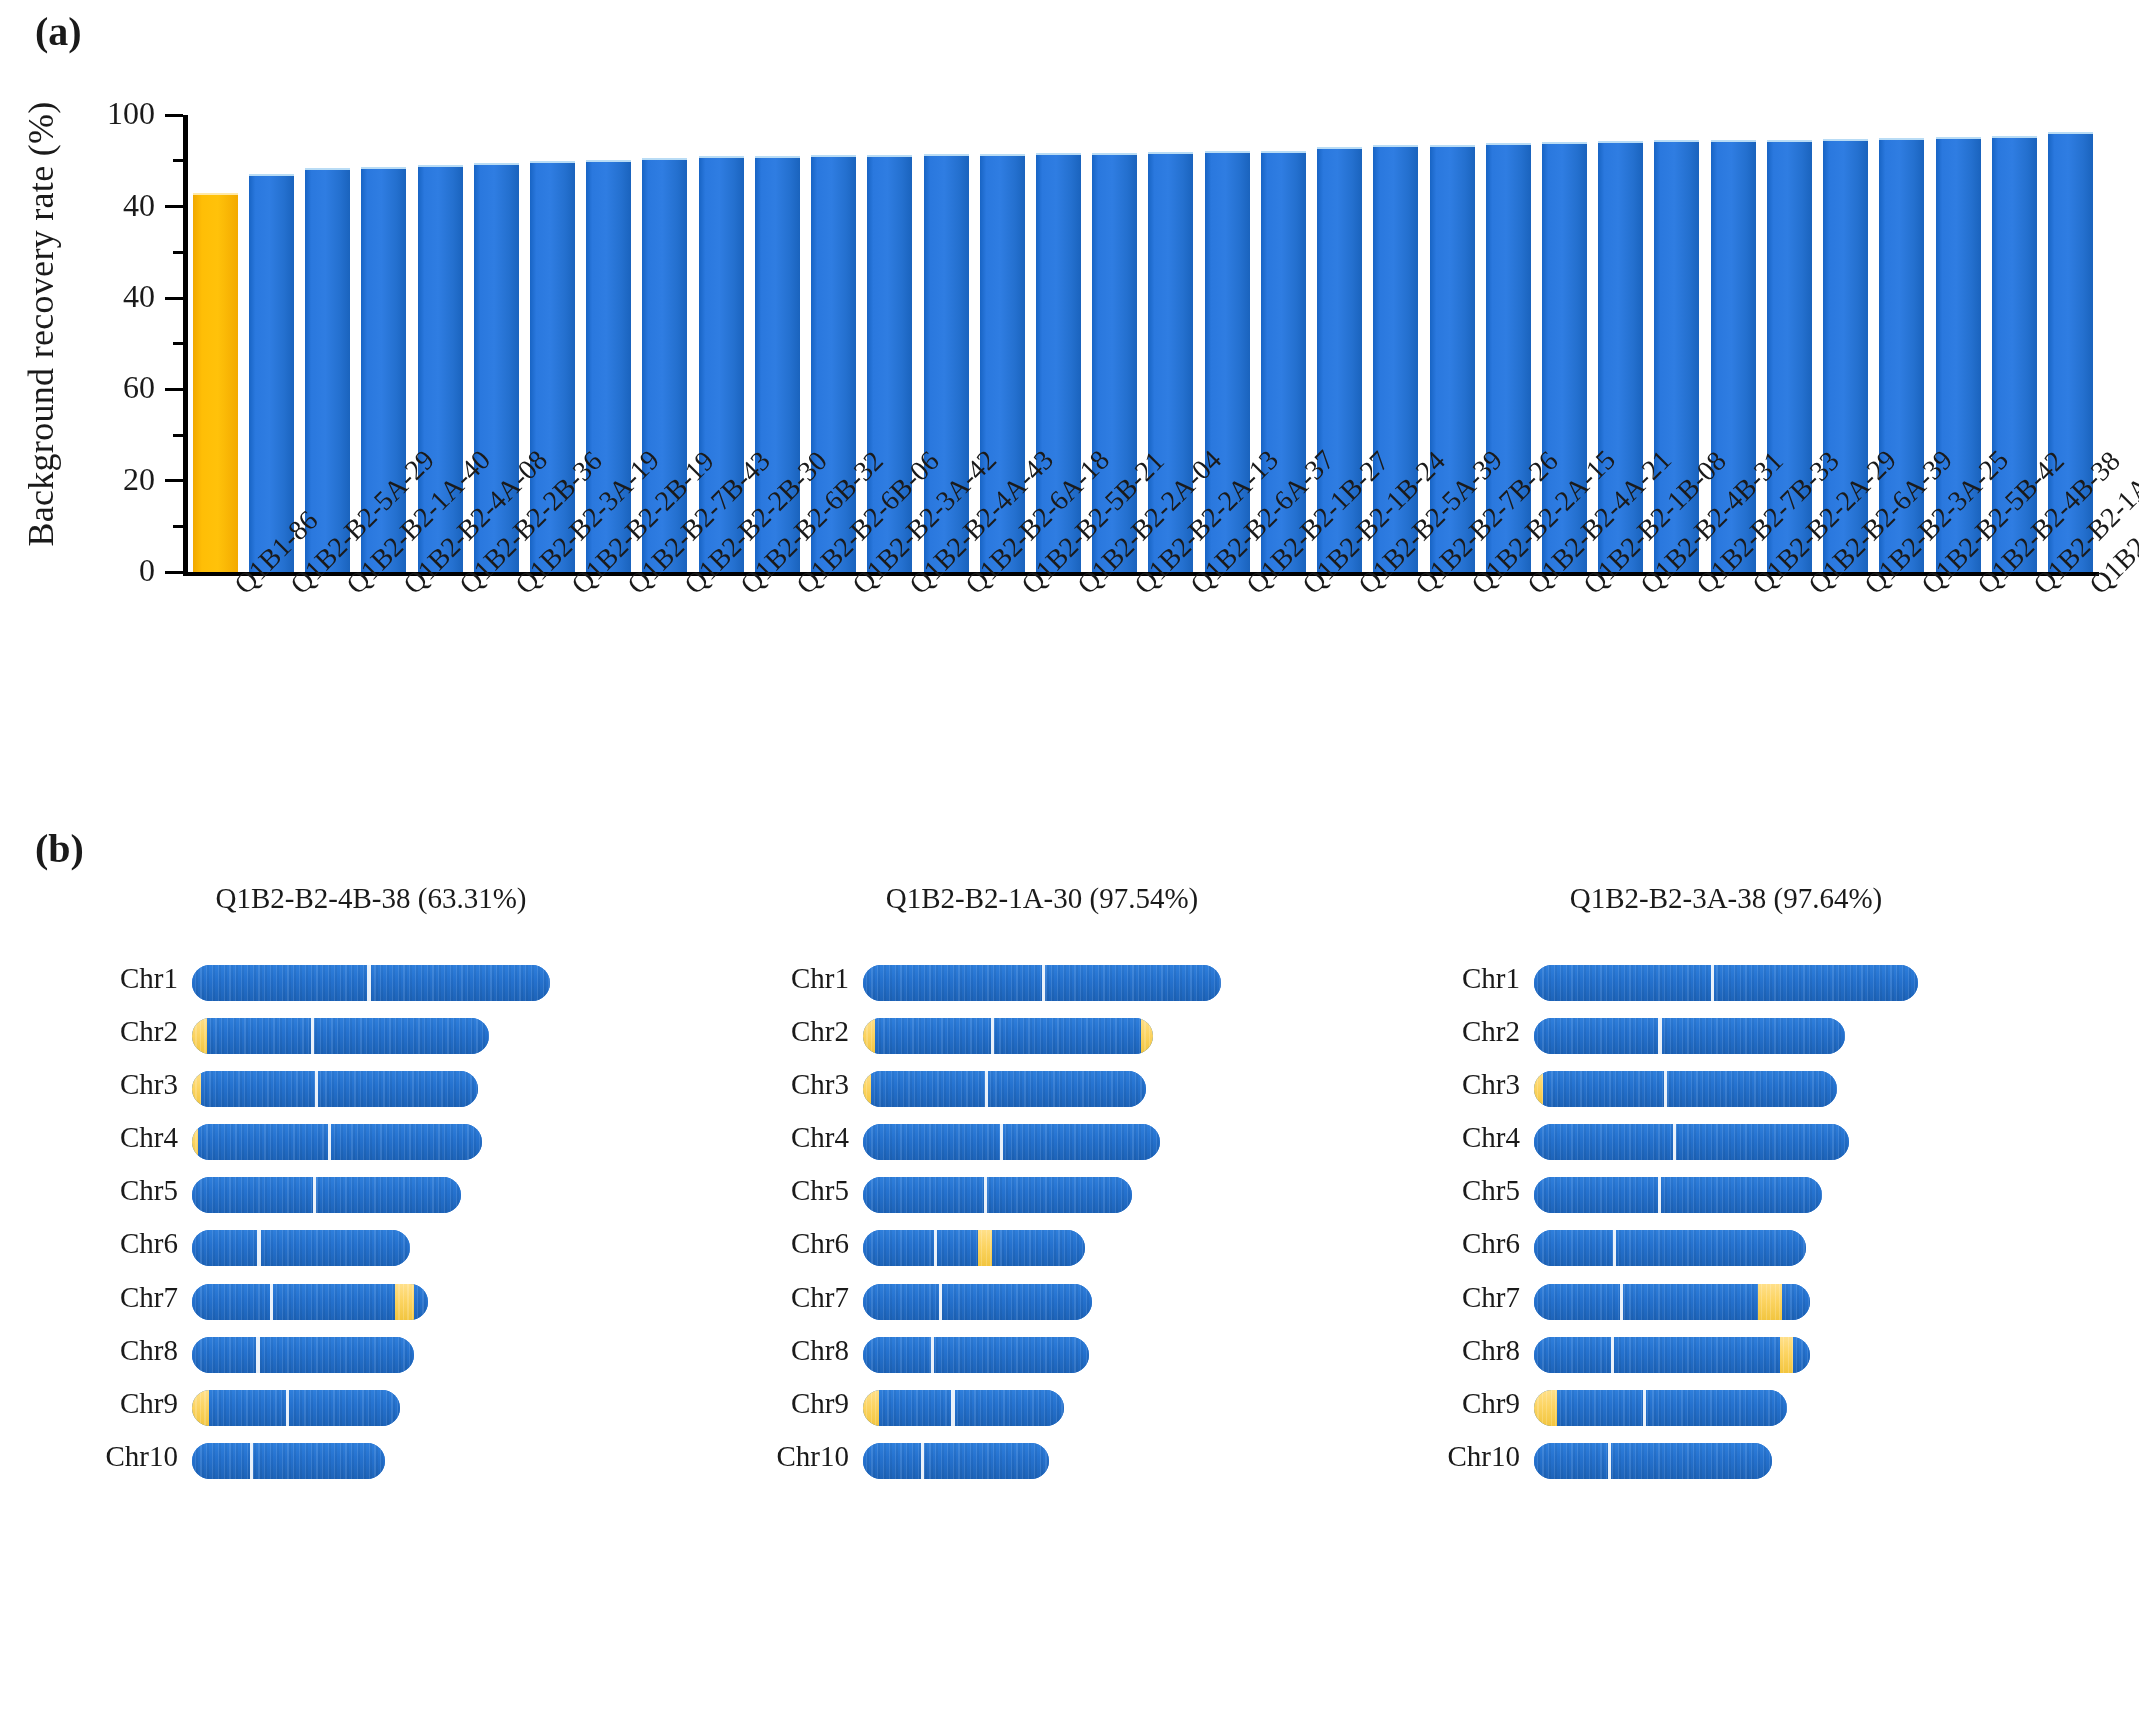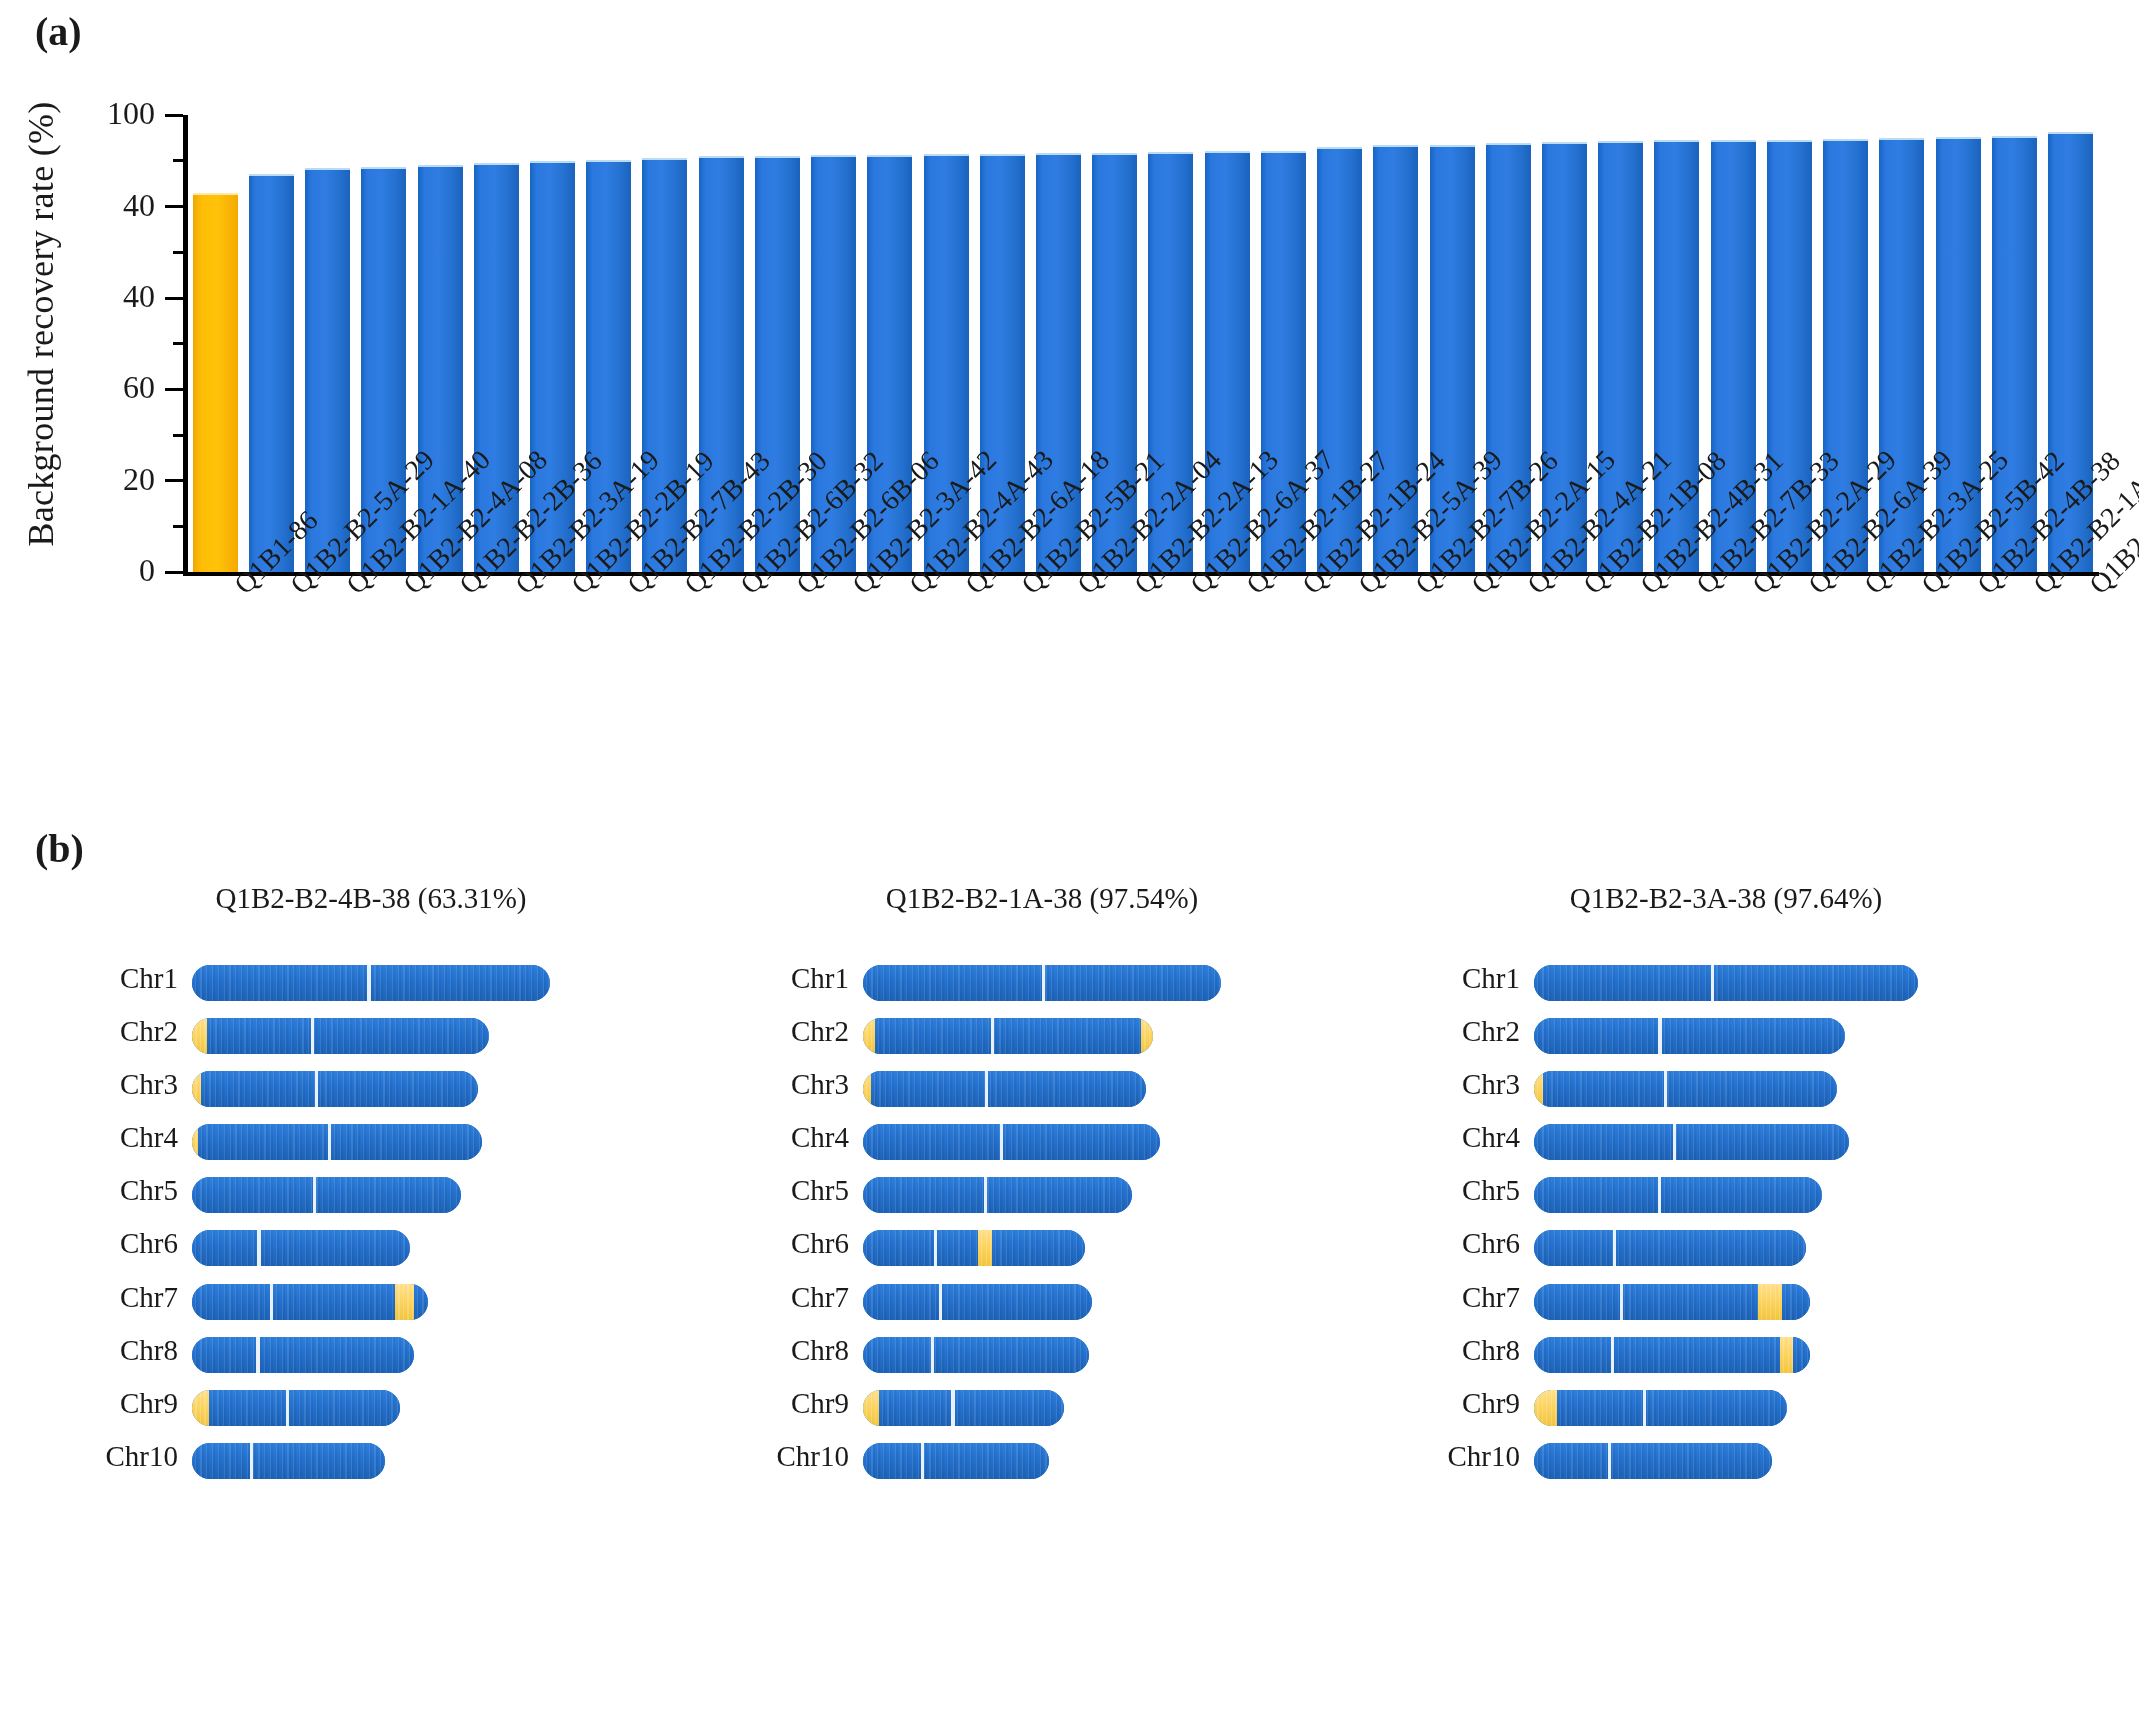--- a/index.html
+++ b/index.html
@@ -315,21 +315,21 @@
         </div>
         <div class="chrom-row" style="top: 561px; left: 0px; width: 358px;">
           <div class="chrom-label">Chr10</div>
           <div class="chrom-bar" style="width: 193px;">
             <div class="seg rec" style="left: 0%; width: 100%;"></div>
             <div class="centromere" style="left: 30%;"></div>
           </div>
         </div>
       </div>
       <div class="chrom-group" style="left: 863px; width: 358px;">
-        <div class="chrom-title" style="left: 0px; width: 358px;">Q1B2-B2-1A-38 (97.54%)</div>
+        <div class="chrom-title" style="left: 0px; width: 358px;">Q1B2-B2-1A-30 (97.54%)</div>
         <div class="chrom-row" style="top: 83px; left: 0px; width: 358px;">
           <div class="chrom-label">Chr1</div>
           <div class="chrom-bar" style="width: 358px;">
             <div class="seg rec" style="left: 0%; width: 100%;"></div>
             <div class="centromere" style="left: 50%;"></div>
           </div>
         </div>
         <div class="chrom-row" style="top: 136px; left: 0px; width: 358px;">
           <div class="chrom-label">Chr2</div>
           <div class="chrom-bar" style="width: 290px;">

